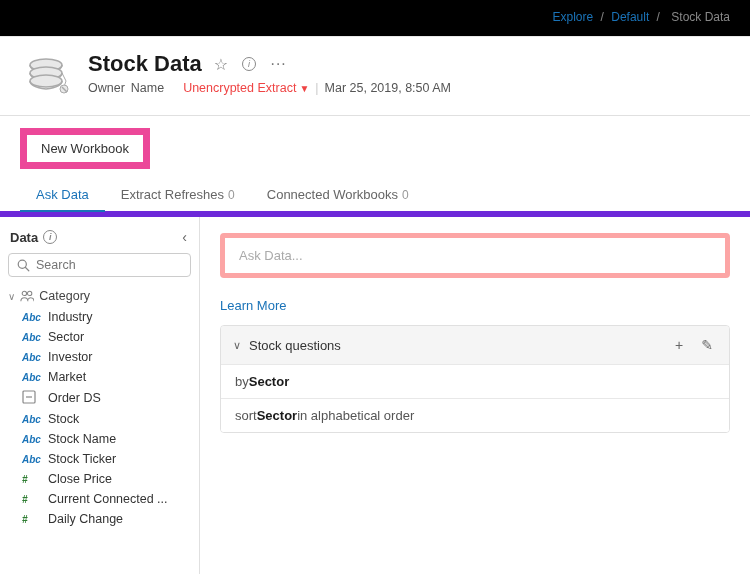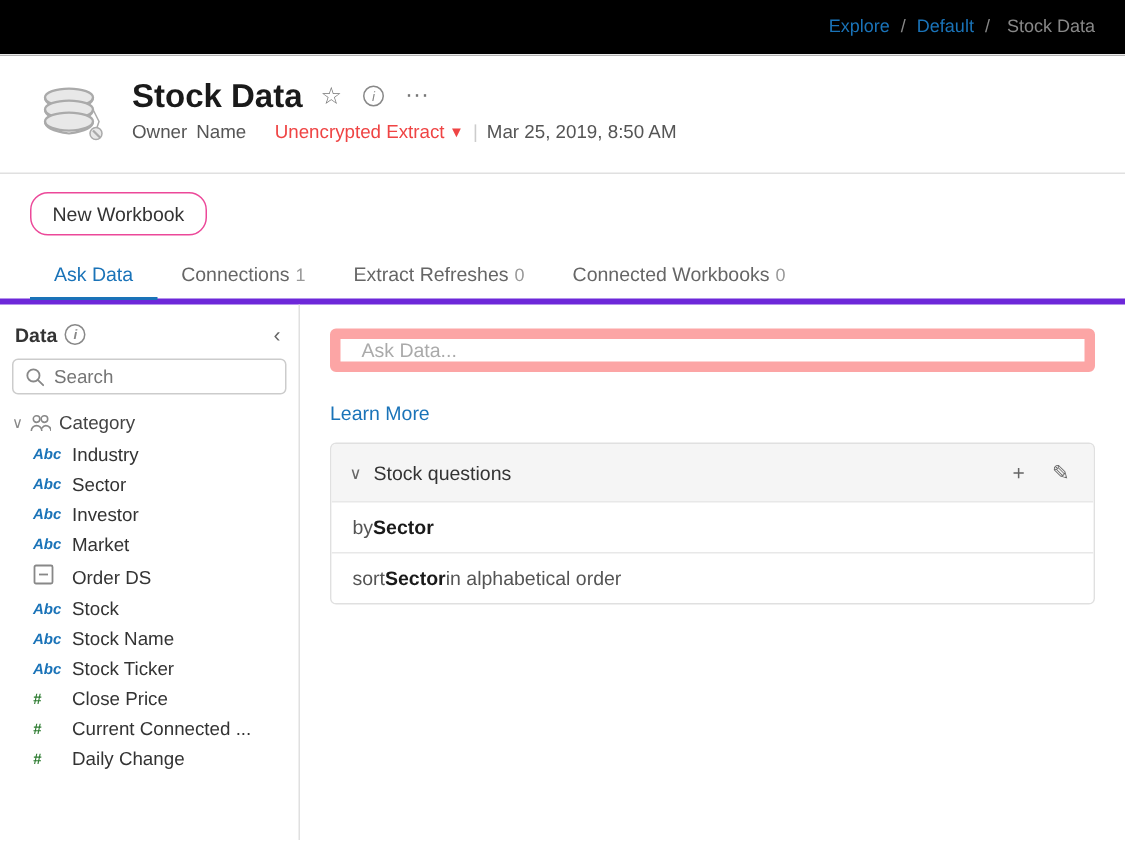--- a/index.html
+++ b/index.html
@@ -85,35 +85,35 @@
       gap: 3px;
     }
     .header-meta .extract-link .arrow { font-size: 10px; }
     .header-meta .date { color: #555; }
 
     
     .toolbar {
       padding: 12px 20px 0;
     }
     .btn-new-workbook {
-      border: 1px solid #ec4899;
+      border: 7px solid #ec4899;
       background: #fff;
-      border-radius: 12px;
+      border-radius: 0;
       padding: 6px 14px;
       font-size: 13px;
       color: #333;
       cursor: pointer;
     }
 
     
     .tabs {
       display: flex;
       align-items: flex-end;
       padding: 10px 20px 0;
-      border-bottom: 4px solid #6d28d9;
+      border-bottom: 6px solid #6d28d9;
       gap: 0;
     }
     .tab {
       padding: 8px 16px;
       font-size: 13px;
       color: #666;
       cursor: pointer;
       border-bottom: 2px solid transparent;
       margin-bottom: -1px;
       white-space: nowrap;
@@ -218,23 +218,23 @@
 
     
     .content {
       flex: 1;
       padding: 16px 20px;
       overflow-y: auto;
     }
 
     
     .ask-data-input {
-      border: 7px solid #fca5a5;
+      border: 5px solid #fca5a5;
       border-radius: 4px;
-      padding: 0 14px;
+      padding: 10px 14px;
       font-size: 13px;
       color: #aaa;
       background: #fff;
       margin-bottom: 20px;
     }
 
     
     .suggested-header {
       display: flex;
       justify-content: space-between;
@@ -371,23 +371,20 @@
 
 <div class="toolbar">
   <button class="btn-new-workbook">New Workbook</button>
 </div>
 
 <div class="tabs">
   <div class="tab active">
     <span>Ask Data</span>
   </div>
   <div class="tab">
-    <span>Connections</span><span class="badge">1</span>
-  </div>
-  <div class="tab">
     <span>Extract Refreshes</span><span class="badge">0</span>
   </div>
   <div class="tab">
     <span>Connected Workbooks</span><span class="badge">0</span>
   </div>
 </div>
 
 <div class="main-layout">
 
   <div class="sidebar">

